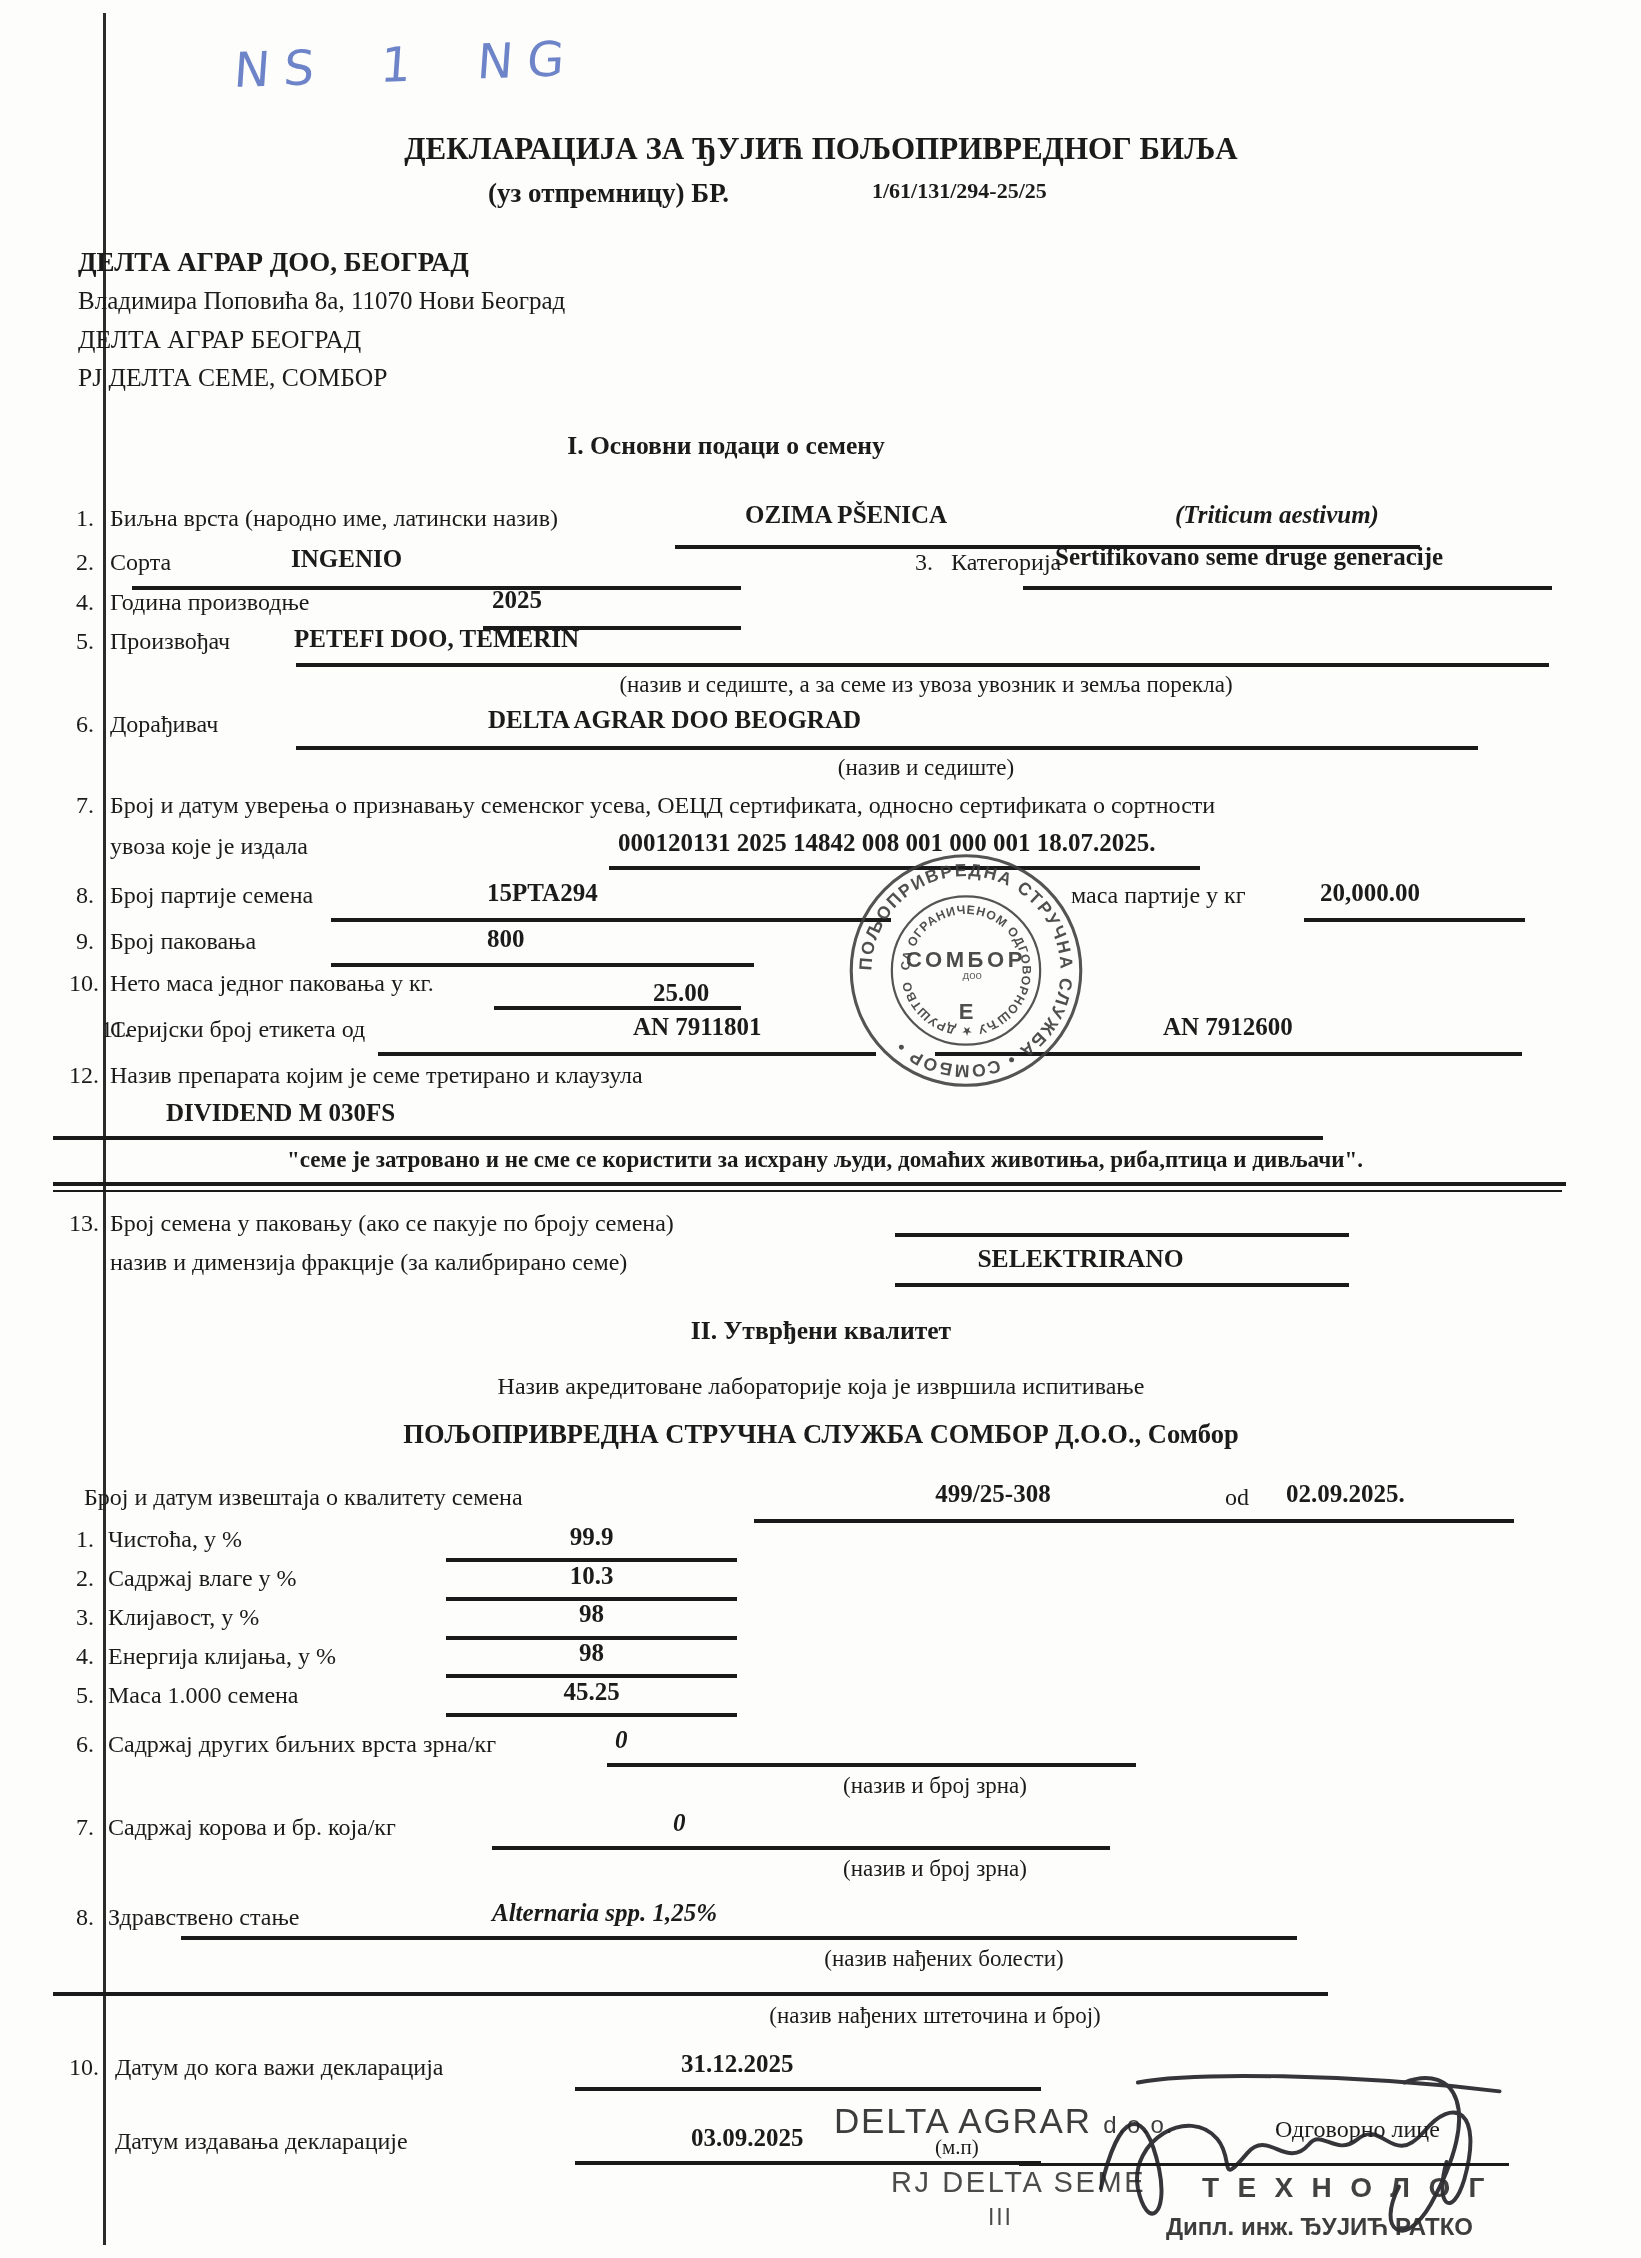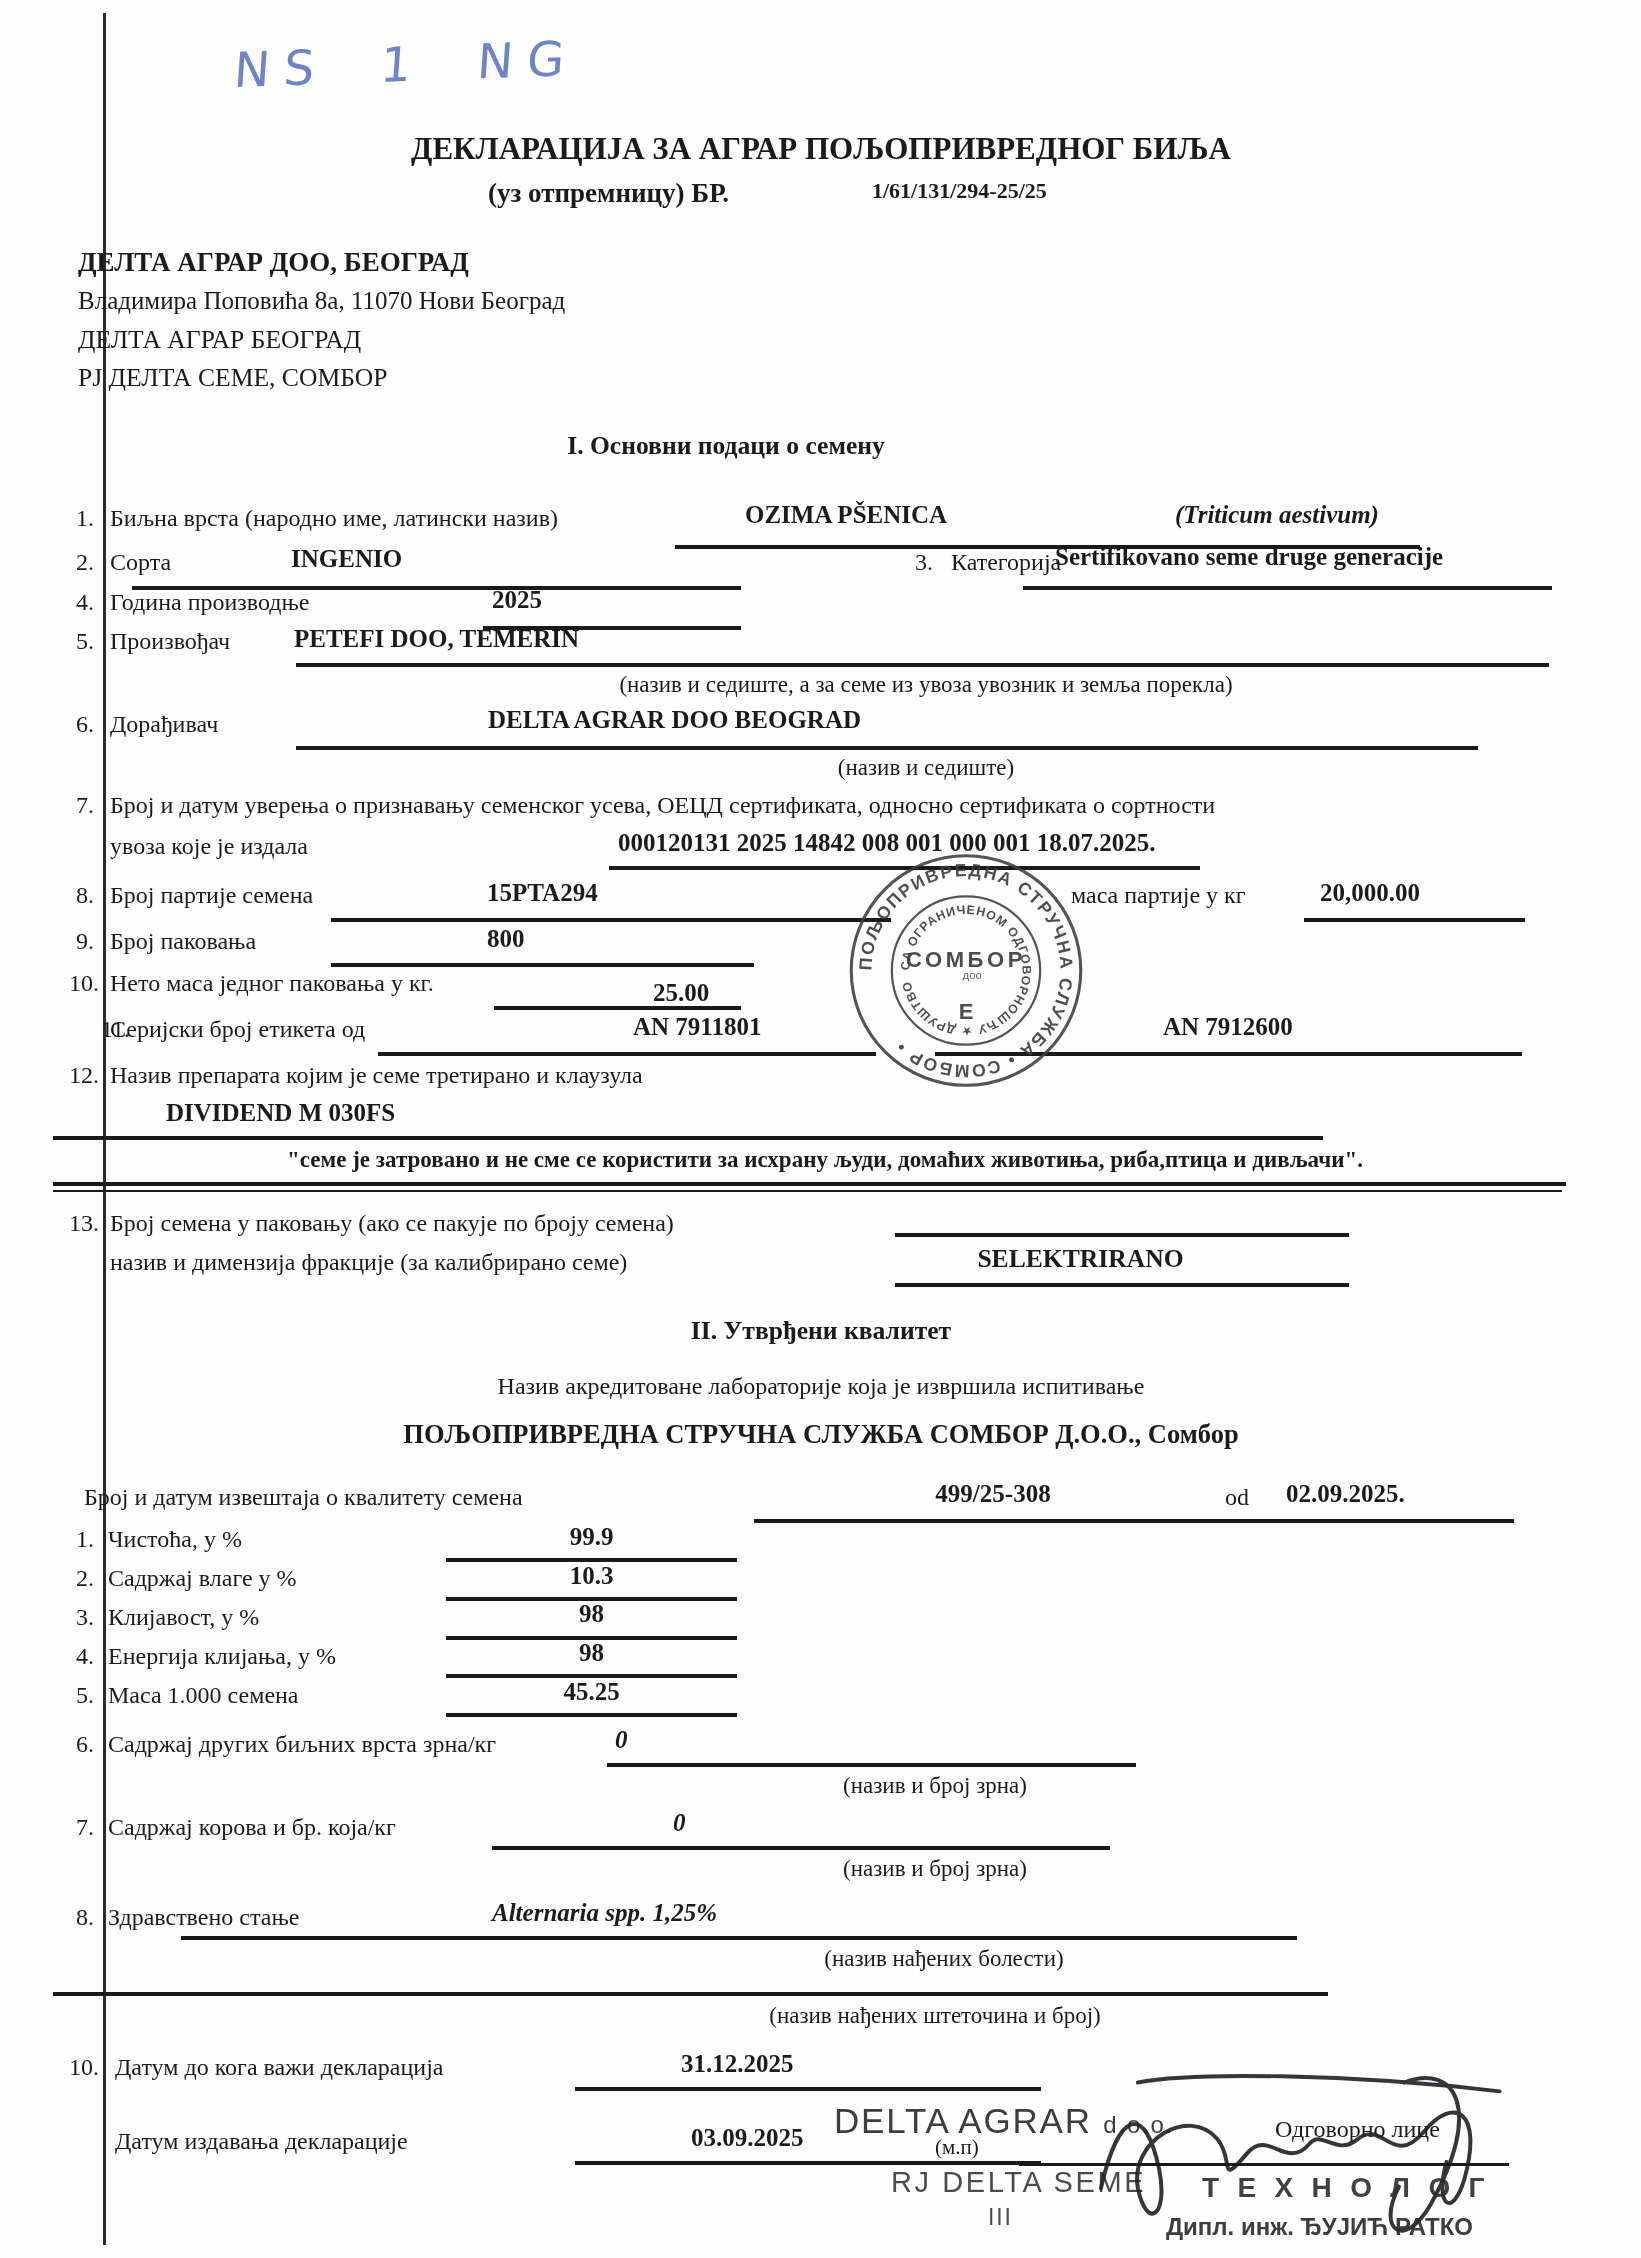--- a/index.html
+++ b/index.html
@@ -28,21 +28,21 @@
 </style>
 </head>
 <body>
 
 <div class="page">
 
   <div class="vline" style="left:103px;top:13.2px;height:2232px;"></div>
 
   <div class="t hand" style="left:234px;top:37px;">NS 1 NG</div>
 
-  <div class="t bold ctr" style="left:0;top:131px;width:1642px;font-size:31px;">ДЕКЛАРАЦИЈА ЗА АГРАР ПОЉОПРИВРЕДНОГ БИЉА</div>
+  <div class="t bold ctr" style="left:0;top:131px;width:1642px;font-size:31px;">ДЕКЛАРАЦИЈА ЗА ЂУЈИЋ ПОЉОПРИВРЕДНОГ БИЉА</div>
   <div class="t bold" style="left:488px;top:178px;font-size:27px;">(уз отпремницу) БР.</div>
   <div class="t bold" style="left:872px;top:178px;font-size:22px;">1/61/131/294-25/25</div>
 
   <div class="t bold" style="left:78px;top:247px;font-size:27px;">ДЕЛТА АГРАР ДОО, БЕОГРАД</div>
   <div class="t" style="left:78px;top:287px;font-size:25px;">Владимира Поповића 8а, 11070 Нови Београд</div>
   <div class="t" style="left:78px;top:325px;font-size:25.6px;">ДЕЛТА АГРАР БЕОГРАД</div>
   <div class="t" style="left:78px;top:363px;font-size:25.6px;">РЈ ДЕЛТА СЕМЕ, СОМБОР</div>
 
   <div class="t bold ctr" style="left:0;top:431px;width:1452px;font-size:25.6px;">I. Основни подаци о семену</div>
 

